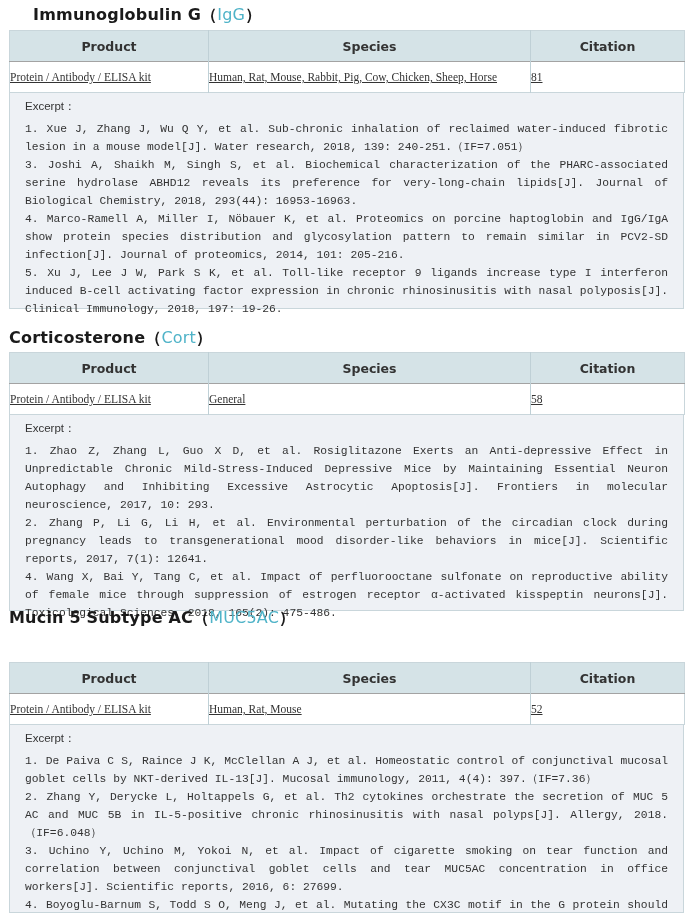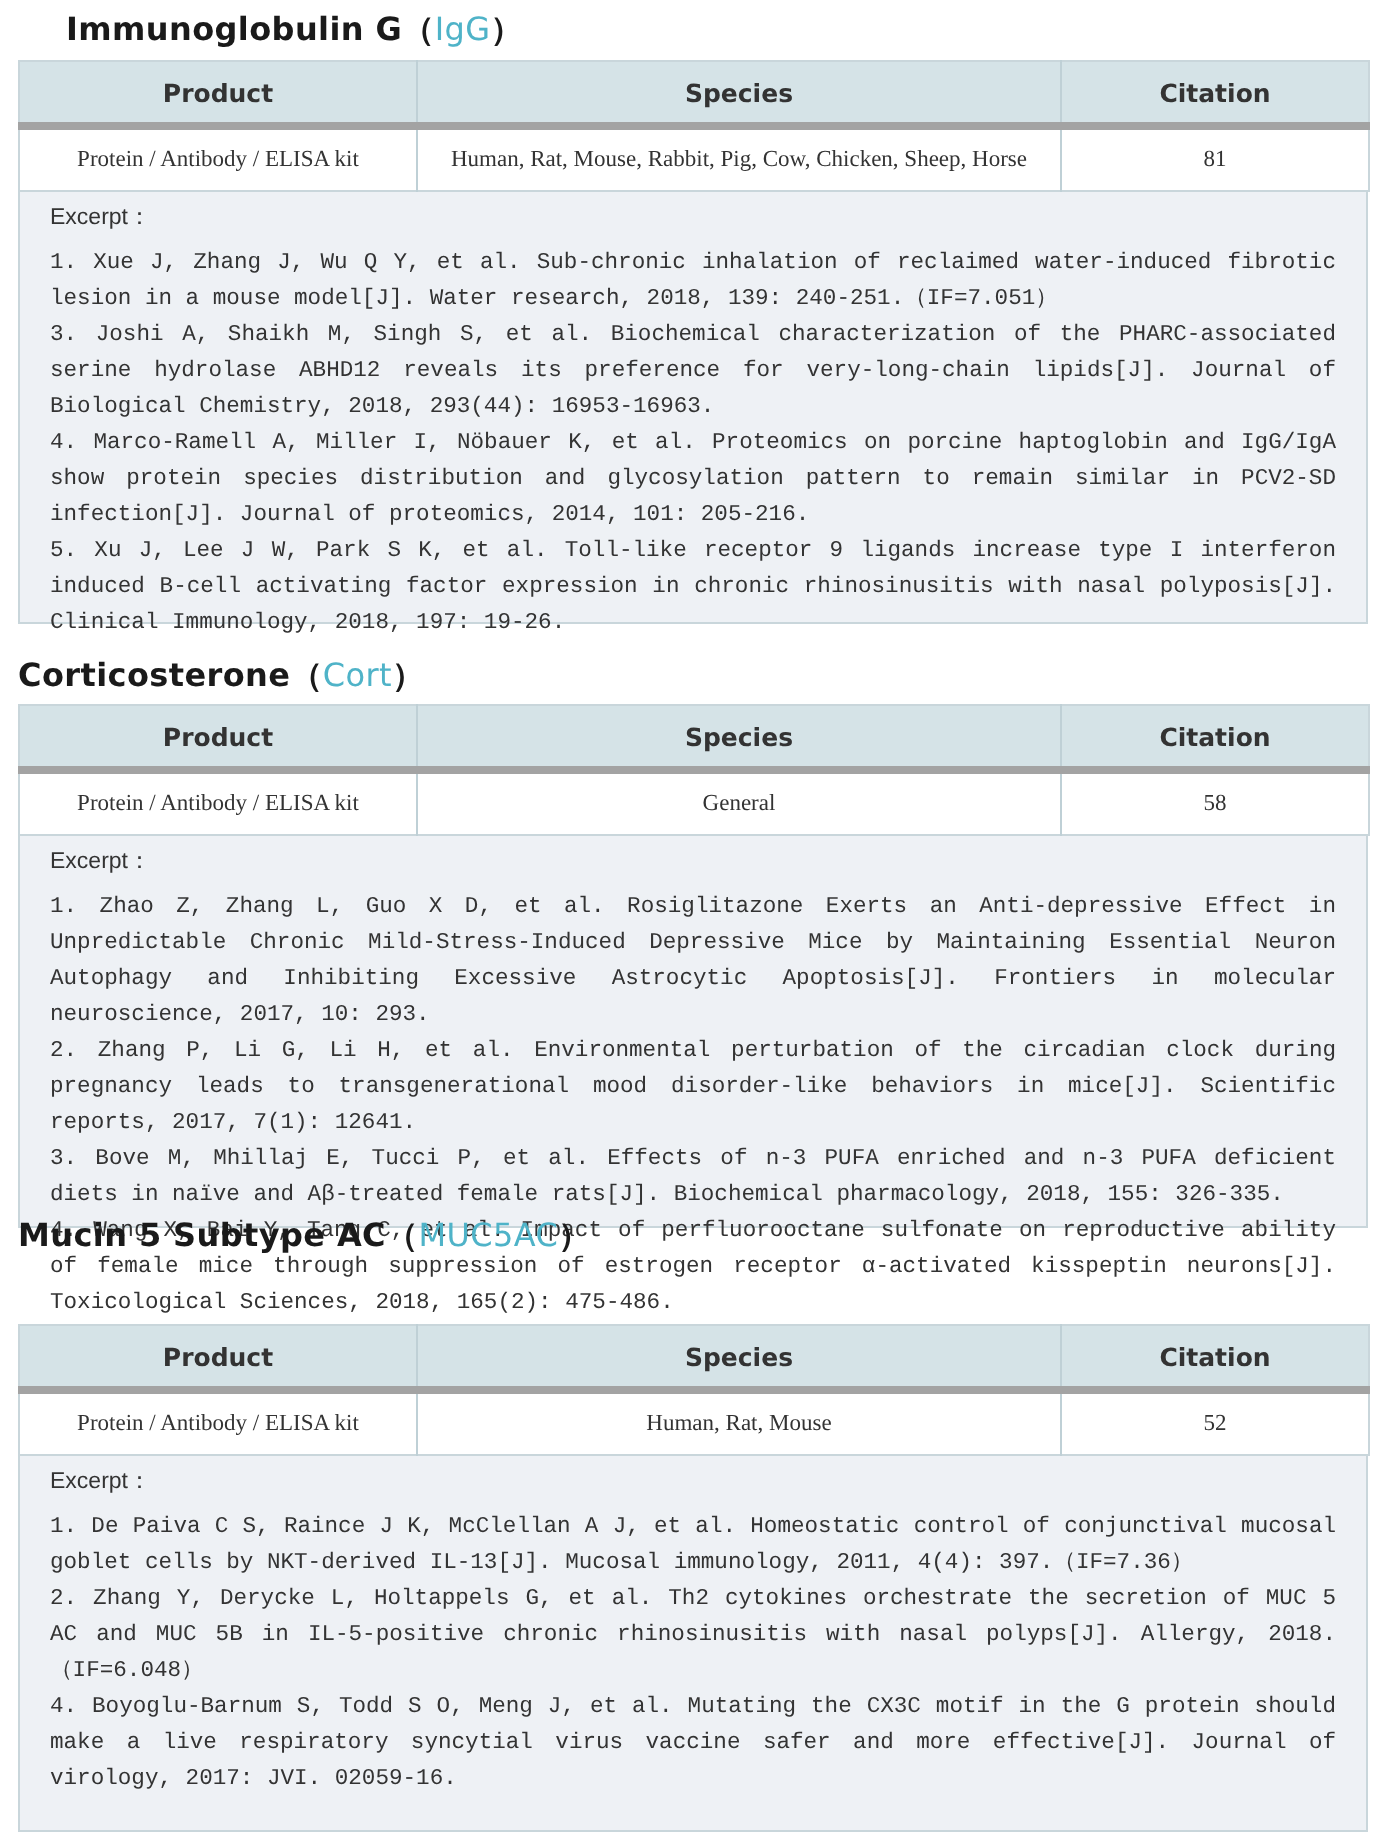--- a/index.html
+++ b/index.html
@@ -16,21 +16,21 @@
     border: 1px solid #c9d6db;
   }
   table.prod th {
     background: #d5e3e7; height: 30px; padding: 0;
     font-family: "DejaVu Sans", sans-serif; font-size: 12.5px; font-weight: bold;
     color: #333; text-align: center; border-left: 1px solid #bfd0d6;
   }
   table.prod td {
     background: #ffffff; height: 30px; padding: 0;
     font-family: "Liberation Serif", serif; font-size: 11.5px; color: #333;
-    text-align: center; border-left: 1px solid #bfd0d6; border-top: 4px solid #a3a3a3;
+    border-left: 1px solid #bfd0d6; border-top: 1px solid #a3a3a3; text-decoration: underline;
   }
   table.prod th:first-child, table.prod td:first-child { border-left: none; }
   .excerpt {
     background: #eef1f5; border: 1px solid #c9d6db; border-top: none;
     box-sizing: border-box; width: 675px; padding: 6px 15px 6px 15px;
   }
   .excerpt-label {
     font-family: "Liberation Sans", sans-serif; font-size: 11.5px; color: #333;
     margin-bottom: 7px; line-height: 14px;
   }
@@ -94,21 +94,20 @@
       <td>Protein / Antibody / ELISA kit</td>
       <td>General</td>
       <td>58</td>
     </tr>
   </tbody>
     </table>
   <div class="excerpt" style="height:196px;">
     <div class="excerpt-label">Excerpt：</div>
     <p class="ref">1. Zhao Z, Zhang L, Guo X D, et al. Rosiglitazone Exerts an Anti-depressive Effect in Unpredictable Chronic Mild-Stress-Induced Depressive Mice by Maintaining Essential Neuron Autophagy and Inhibiting Excessive Astrocytic Apoptosis[J]. Frontiers in molecular neuroscience, 2017, 10: 293.</p>
     <p class="ref">2. Zhang P, Li G, Li H, et al. Environmental perturbation of the circadian clock during pregnancy leads to transgenerational mood disorder-like behaviors in mice[J]. Scientific reports, 2017, 7(1): 12641.</p>
-    <p class="ref">3. Bove M, Mhillaj E, Tucci P, et al. Effects of n-3 PUFA enriched and n-3 PUFA deficient diets in naïve and Aβ-treated female rats[J]. Biochemical pharmacology, 2018, 155: 326-335.</p>
     <p class="ref">4. Wang X, Bai Y, Tang C, et al. Impact of perfluorooctane sulfonate on reproductive ability of female mice through suppression of estrogen receptor α-activated kisspeptin neurons[J]. Toxicological Sciences, 2018, 165(2): 475-486.</p>
   </div>
 </div>
 
 <div class="sec-title" style="top:608px;">
   <span>Mucin 5 Subtype AC</span><span>（</span><span class="abbr">MUC5AC</span><span>）</span>
 </div>
 <div class="section" style="top:662px;">
   <table class="prod">
     <colgroup>
@@ -126,15 +125,16 @@
       <td>Protein / Antibody / ELISA kit</td>
       <td>Human, Rat, Mouse</td>
       <td>52</td>
     </tr>
   </tbody>
     </table>
   <div class="excerpt" style="height:188px;">
     <div class="excerpt-label">Excerpt：</div>
     <p class="ref">1. De Paiva C S, Raince J K, McClellan A J, et al. Homeostatic control of conjunctival mucosal goblet cells by NKT-derived IL-13[J]. Mucosal immunology, 2011, 4(4): 397.（IF=7.36）</p>
     <p class="ref">2. Zhang Y, Derycke L, Holtappels G, et al. Th2 cytokines orchestrate the secretion of MUC 5 AC and MUC 5B in IL-5-positive chronic rhinosinusitis with nasal polyps[J]. Allergy, 2018.（IF=6.048）</p>
+    <p class="ref">3. Uchino Y, Uchino M, Yokoi N, et al. Impact of cigarette smoking on tear function and correlation between conjunctival goblet cells and tear MUC5AC concentration in office workers[J]. Scientific reports, 2016, 6: 27699.</p>
     <p class="ref">4. Boyoglu-Barnum S, Todd S O, Meng J, et al. Mutating the CX3C motif in the G protein should make a live respiratory syncytial virus vaccine safer and more effective[J]. Journal of virology, 2017: JVI. 02059-16.</p>
   </div>
 </div>
 
 </body></html>

